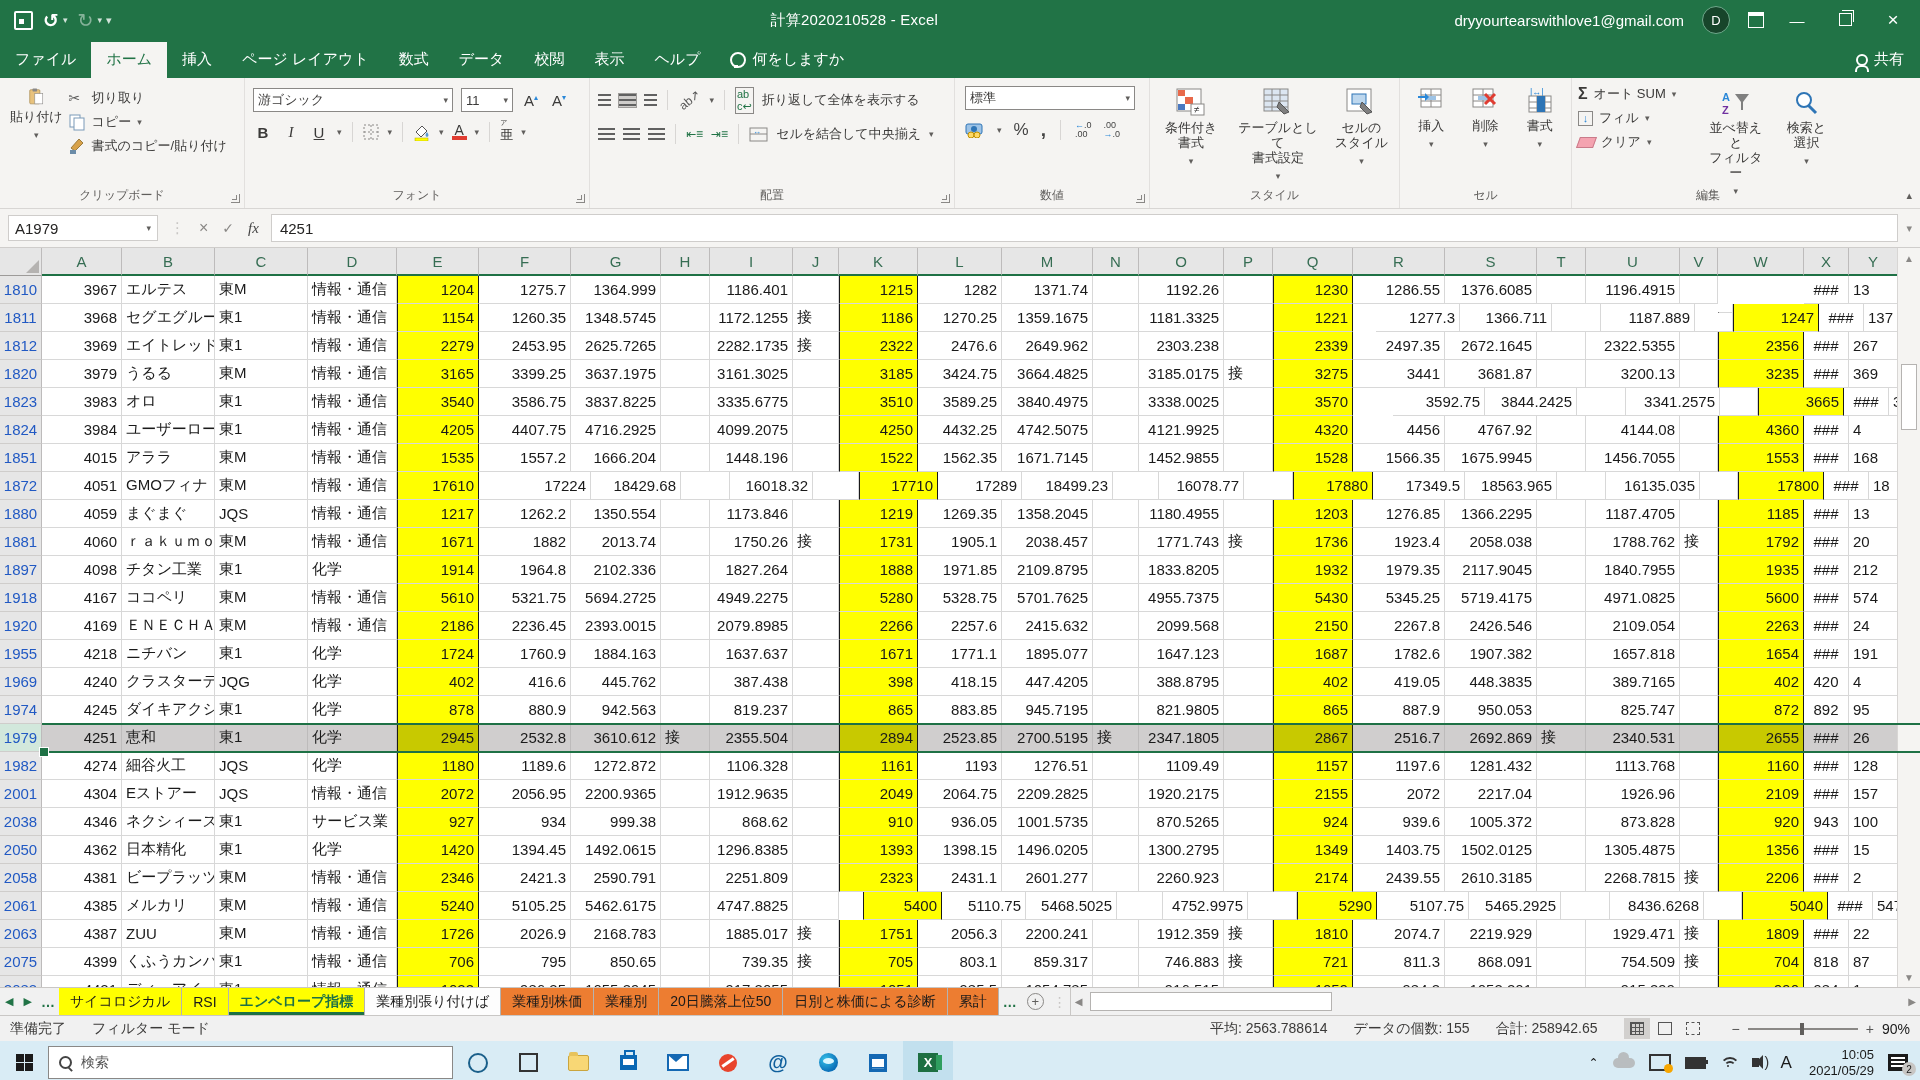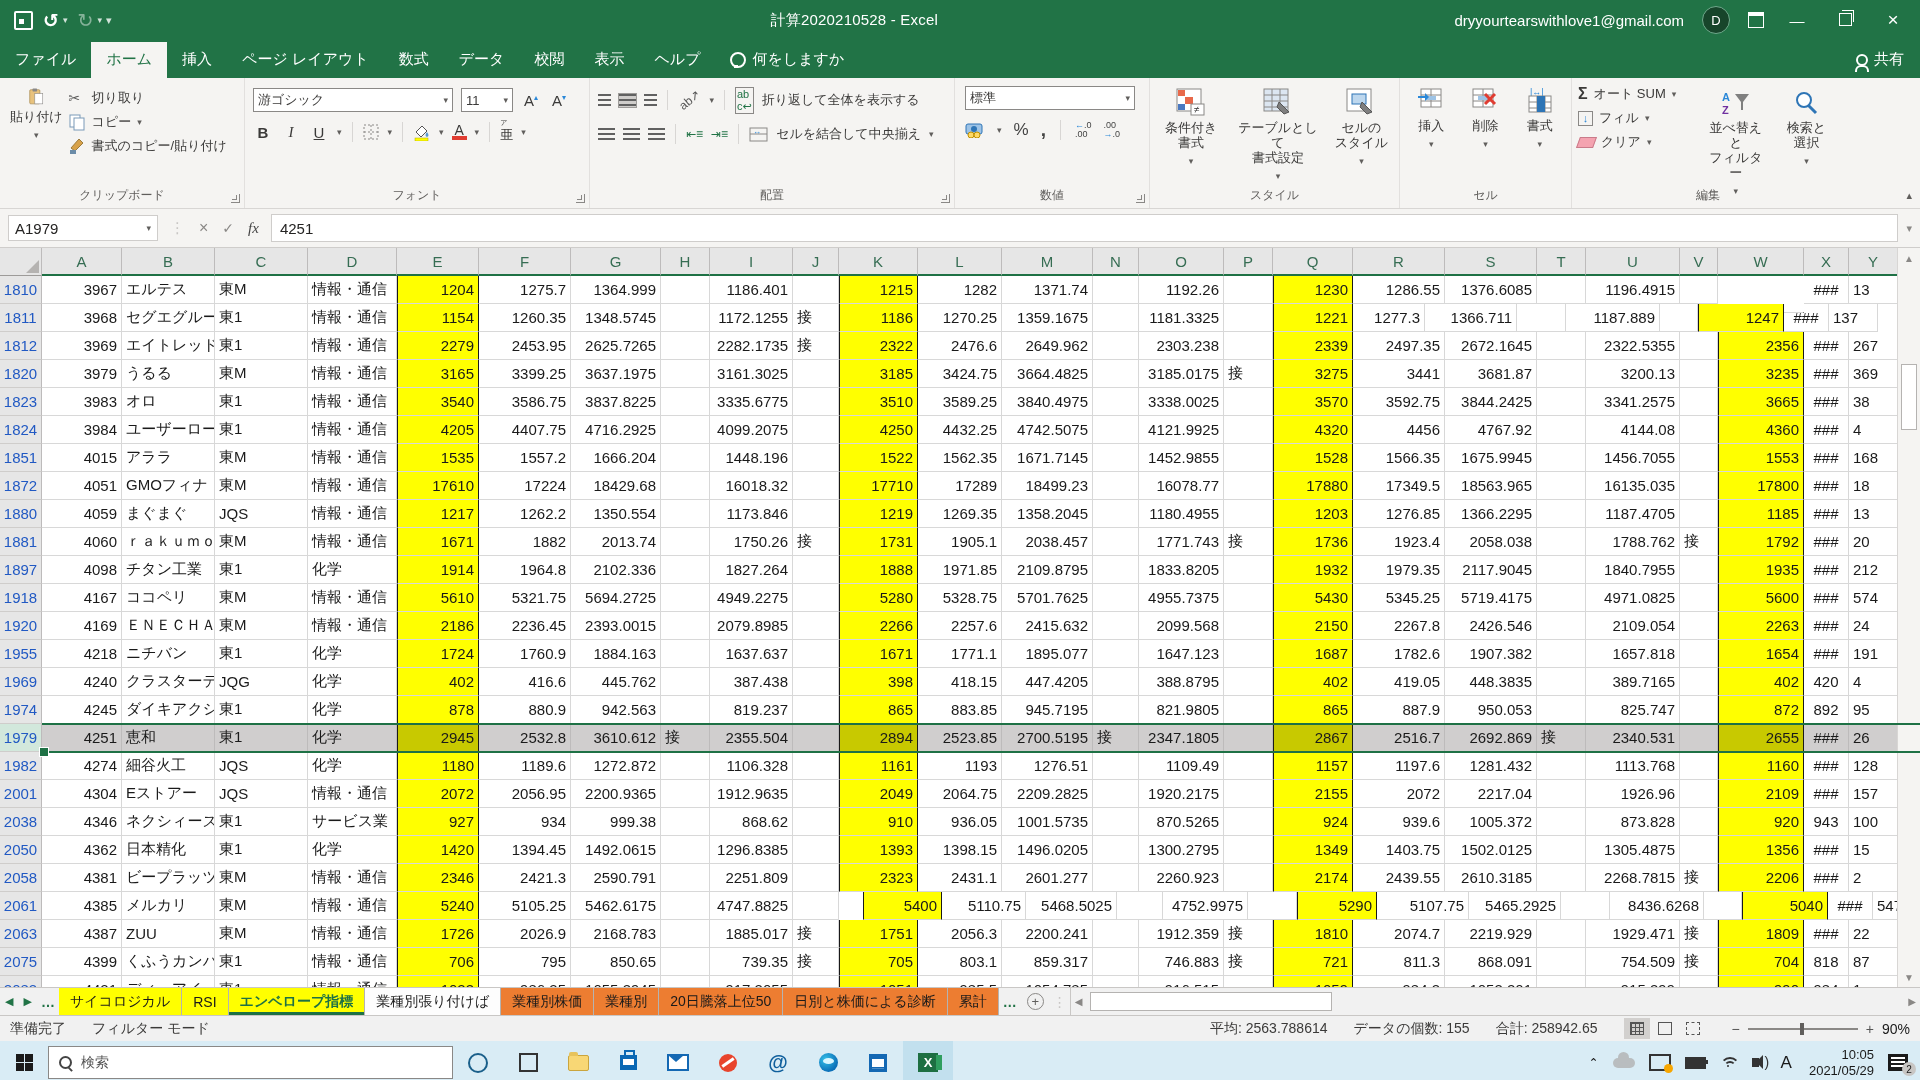--- a/index.html
+++ b/index.html
@@ -566,21 +566,21 @@
           <div class="c left" style="width: 49px;"></div>
           <div class="c" style="width: 83px;">1172.1255</div>
           <div class="c left" style="width: 46px;">接</div>
           <div class="c yel" style="width: 79px;">1186</div>
           <div class="c" style="width: 84px;">1270.25</div>
           <div class="c" style="width: 91px;">1359.1675</div>
           <div class="c left" style="width: 46px;"></div>
           <div class="c" style="width: 85px;">1181.3325</div>
           <div class="c left" style="width: 49px;"></div>
           <div class="c yel" style="width: 80px;">1221</div>
-          <div class="c" style="width: 72px;">1277.3</div>
+          <div class="c" style="width: 84px; margin-left: 23px;">1277.3</div>
           <div class="c" style="width: 92px;">1366.711</div>
           <div class="c left" style="width: 49px;"></div>
           <div class="c" style="width: 94px;">1187.889</div>
           <div class="c left" style="width: 38px;"></div>
           <div class="c yel" style="width: 86px;">1247</div>
           <div class="c center" style="width: 45px;">###</div>
           <div class="c left" style="width: 49px;">137</div>
         </div>
         <div class="grow">
           <div class="rn">1812</div>
@@ -650,21 +650,21 @@
           <div class="c left" style="width: 49px;"></div>
           <div class="c" style="width: 83px;">3335.6775</div>
           <div class="c left" style="width: 46px;"></div>
           <div class="c yel" style="width: 79px;">3510</div>
           <div class="c" style="width: 84px;">3589.25</div>
           <div class="c" style="width: 91px;">3840.4975</div>
           <div class="c left" style="width: 46px;"></div>
           <div class="c" style="width: 85px;">3338.0025</div>
           <div class="c left" style="width: 49px;"></div>
           <div class="c yel" style="width: 80px;">3570</div>
-          <div class="c" style="width: 92px;">3592.75</div>
+          <div class="c" style="width: 92px; margin-left: 40px;">3592.75</div>
           <div class="c" style="width: 92px;">3844.2425</div>
           <div class="c left" style="width: 49px;"></div>
           <div class="c" style="width: 94px;">3341.2575</div>
           <div class="c left" style="width: 38px;"></div>
           <div class="c yel" style="width: 86px;">3665</div>
           <div class="c center" style="width: 45px;">###</div>
           <div class="c left" style="width: 49px;">38</div>
         </div>
         <div class="grow">
           <div class="rn">1824</div>
@@ -722,21 +722,21 @@
           <div class="c center" style="width: 45px;">###</div>
           <div class="c left" style="width: 49px;">168</div>
         </div>
         <div class="grow">
           <div class="rn">1872</div>
           <div class="c" style="width: 80px;">4051</div>
           <div class="c left" style="width: 93px;">GMOフィナ</div>
           <div class="c left" style="width: 93px;">東M</div>
           <div class="c left" style="width: 89px;">情報・通信</div>
           <div class="c yel" style="width: 82px;">17610</div>
-          <div class="c" style="width: 92px; padding-left: 12px;">17224</div>
+          <div class="c" style="width: 112px; padding-left: 12px;">17224</div>
           <div class="c" style="width: 90px;">18429.68</div>
           <div class="c left" style="width: 49px;"></div>
           <div class="c" style="width: 83px;">16018.32</div>
           <div class="c left" style="width: 46px;"></div>
           <div class="c yel" style="width: 79px;">17710</div>
           <div class="c" style="width: 84px;">17289</div>
           <div class="c" style="width: 91px;">18499.23</div>
           <div class="c left" style="width: 46px;"></div>
           <div class="c" style="width: 85px;">16078.77</div>
           <div class="c left" style="width: 49px;"></div>

